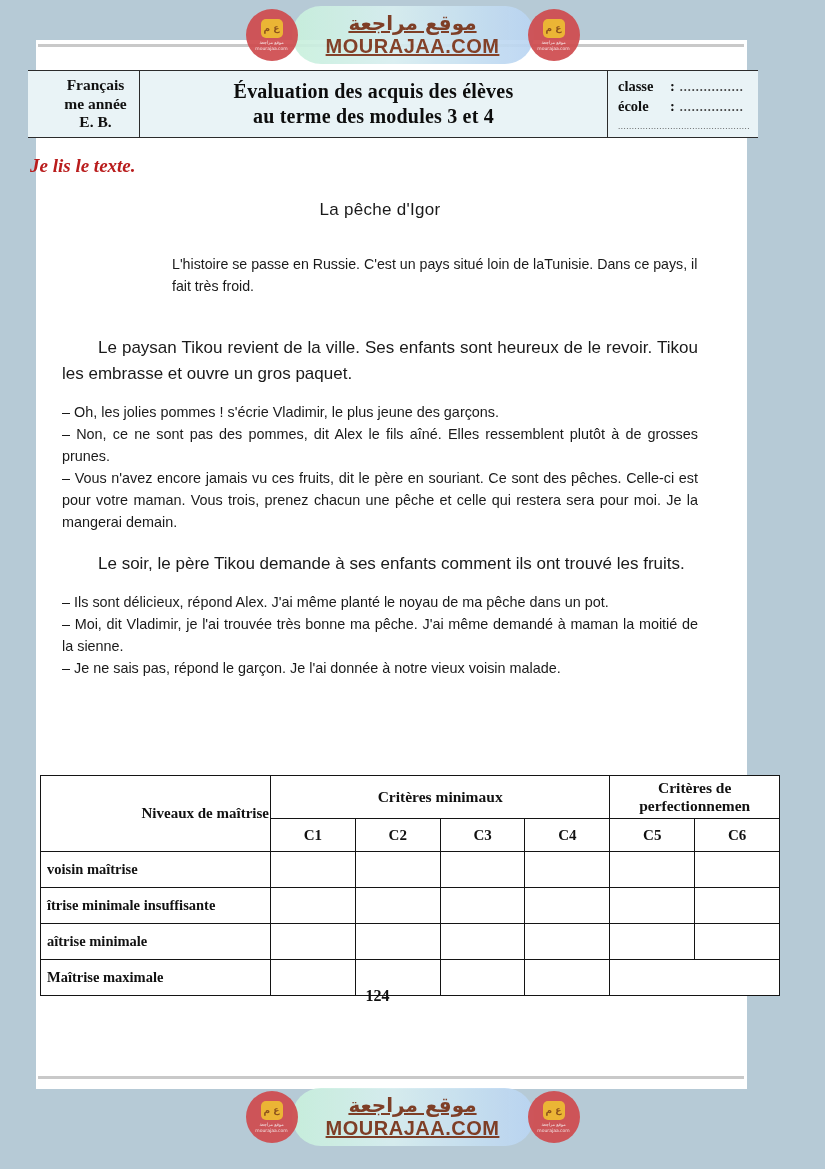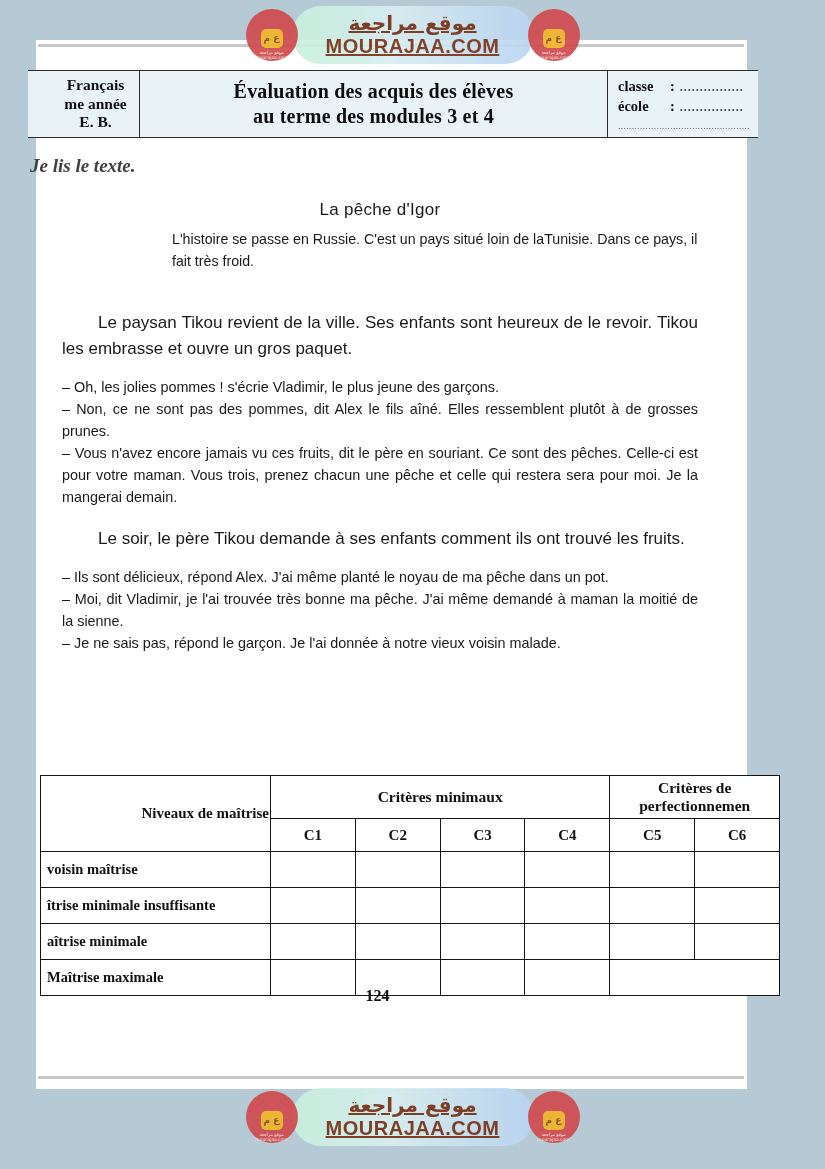--- a/index.html
+++ b/index.html
@@ -115,21 +115,21 @@
     text-decoration: underline;
     line-height: 1.2;
   }
   .wm-logo {
     width: 52px; height: 52px;
     border-radius: 50%;
     background: #cf4c4f;
     display: flex;
     flex-direction: column;
     align-items: center;
-    justify-content: flex-end;
+    justify-content: center;
     opacity: 0.93;
     margin: 0 -6px;
     z-index: 2;
   }
   .wm-logo-mark {
     width: 22px; height: 19px;
     border-radius: 5px;
     background: #f0b429;
     display: flex;
     align-items: center;
@@ -234,37 +234,37 @@
   }
 
   
   .instruction {
     position: absolute;
     left: 30px; top: 155px;
     font-family: "Liberation Serif", serif;
     font-style: italic;
     font-weight: bold;
     font-size: 19px;
-    color: #404040;
+    color: #b91c1c;
     white-space: nowrap;
   }
 
   
   .story {
     position: absolute;
     left: 62px; top: 200px;
     width: 636px;
     font-family: "Liberation Sans", sans-serif;
     color: #1a1a1a;
   }
   .story-title {
     text-align: center;
     font-size: 17px;
     color: #1a1a1a;
-    margin: 0 0 8px 0;
+    margin: 0 0 33px 0;
     letter-spacing: 0.3px;
   }
   .story-intro {
     margin: 0 0 38px 0;
     padding-left: 110px;
     font-size: 14.2px;
     line-height: 1.55;
   }
   .story-para {
     margin: 0 0 14px 0;

